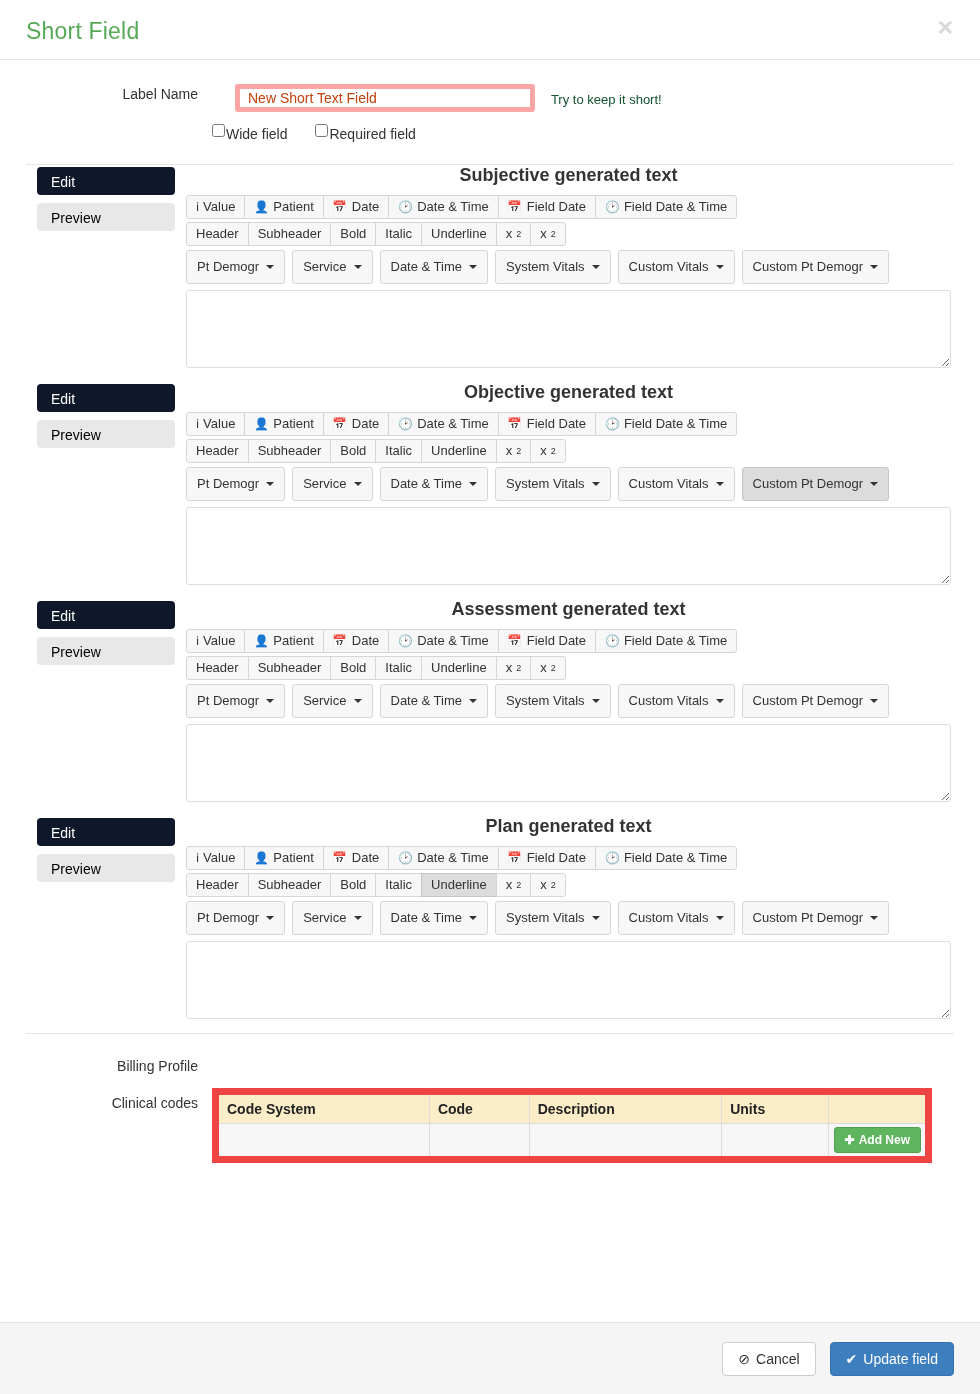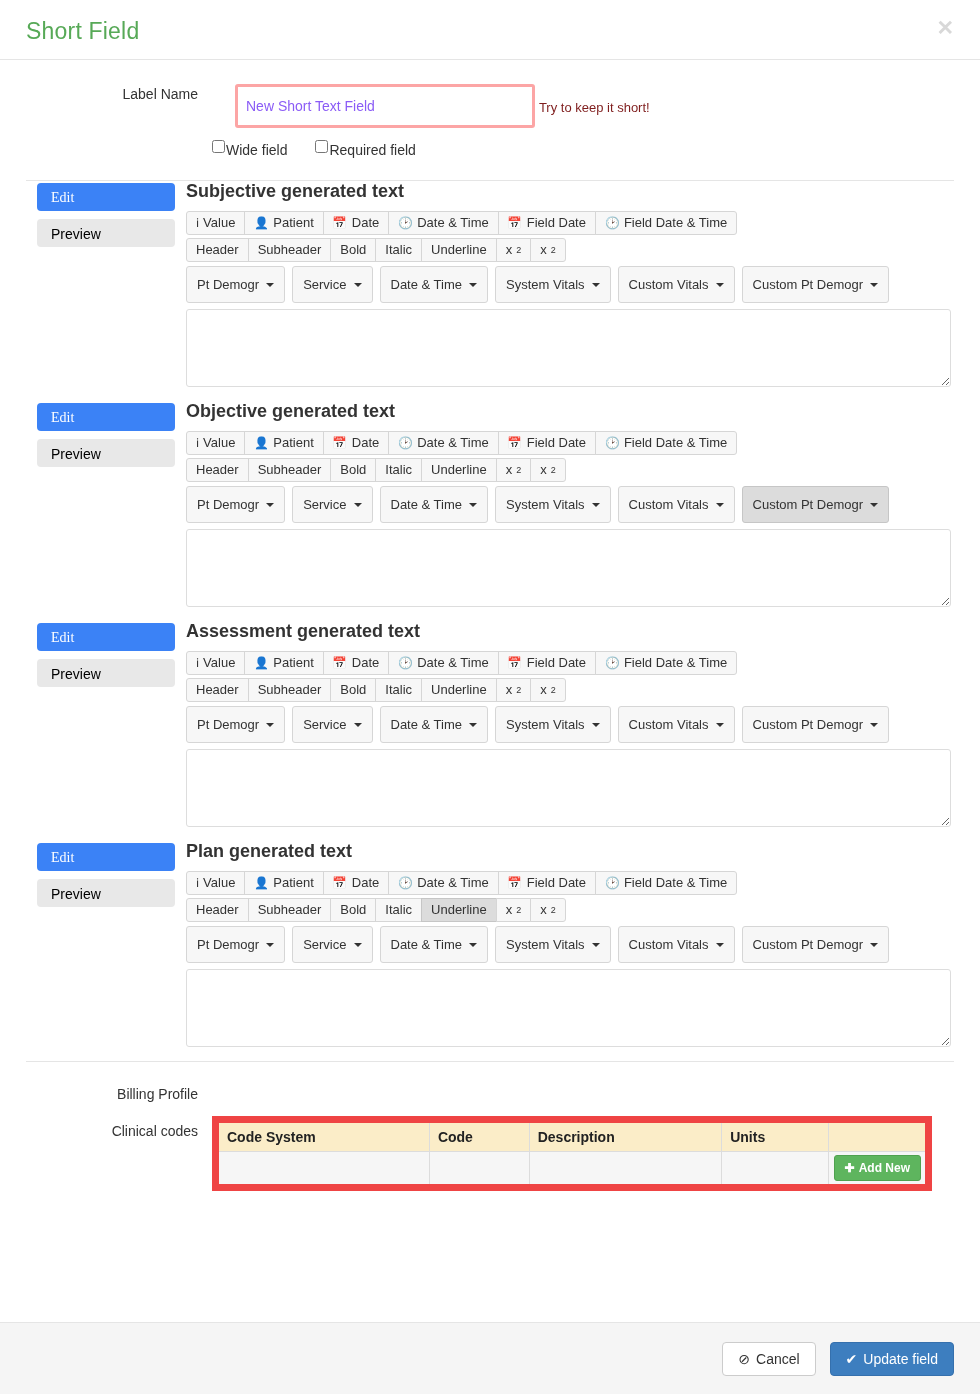--- a/index.html
+++ b/index.html
@@ -55,36 +55,37 @@
     width: 186px;
     text-align: right;
     padding-right: 14px;
     font-size: 14px;
     color: #333;
     line-height: 20px;
   }
   .form-control-area { flex: 1; position: relative; }
 
   .text-input {
-    height: 44px;
-    border: 3px solid #fca5a5;
+    height: 28px;
+    border: 5px solid #fca5a5;
     border-radius: 3px;
     background: #fff;
     padding: 2px 8px;
     font-family: "Liberation Sans", sans-serif;
     font-size: 14px;
-    color: #8b5cf6;
+    color: #c2410c;
     outline: none;
   }
   .input-label-name { width: 300px; }
   .input-default-value { width: 242px; }
 
   .hint-text {
     font-size: 13px;
-    color: #7f1d1d;
+    color: #14532d;
+    margin-left: 12px;
     vertical-align: middle;
   }
 
   .chk-group { display: flex; align-items: baseline; }
   .chk-wrap {
     display: inline-flex;
     align-items: center;
     margin-right: 16px;
     font-size: 14px;
     white-space: nowrap;
@@ -117,30 +118,31 @@
     line-height: 28px;
     border: none;
     border-radius: 4px;
     font-family: "Liberation Sans", sans-serif;
     font-size: 14px;
     text-align: left;
     padding-left: 14px;
     cursor: pointer;
     margin-bottom: 8px;
   }
-  .tab-btn.active { background: #3b82f6; color: #ffffff; font-family: Liberation Serif, serif; }
+  .tab-btn.active { background: #0f172a; color: #ffffff; }
   .tab-btn.inactive { background: #e8e8e8; color: #000000; }
 
   .gen-right { flex: 1; padding-right: 3px; }
 
   .section-title {
     font-size: 18px;
     font-weight: bold;
     color: #333;
     margin: 0 0 9px 0;
+    text-align: center;
   }
 
   .tb-row {
     display: flex;
     flex-wrap: nowrap;
     margin-bottom: 3px;
   }
   .tb-group {
     display: flex;
   }
@@ -159,24 +161,24 @@
     display: inline-flex;
     align-items: center;
     gap: 4px;
   }
   .tb-group .tb-btn + .tb-btn { margin-left: -1px; }
   .tb-group .tb-btn:first-child { border-radius: 3px 0 0 3px; }
   .tb-group .tb-btn:last-child  { border-radius: 0 3px 3px 0; }
   .tb-group .tb-btn:only-child  { border-radius: 3px; }
   .tb-btn.pressed { background: #dcdcdc; border-color: #c6c6c6; }
   .tb-row-drop .tb-btn {
-    height: 37px;
+    height: 26px;
     line-height: 24px;
     border-radius: 3px;
-    padding: 4px 10px;
+    padding: 16px 10px;
     margin-right: 7px;
   }
   .tb-row-drop { margin-top: 4px; margin-bottom: 6px; }
 
   .caret {
     display: inline-block;
     width: 0; height: 0;
     border-left: 4px solid transparent;
     border-right: 4px solid transparent;
     border-top: 4px solid #333;

